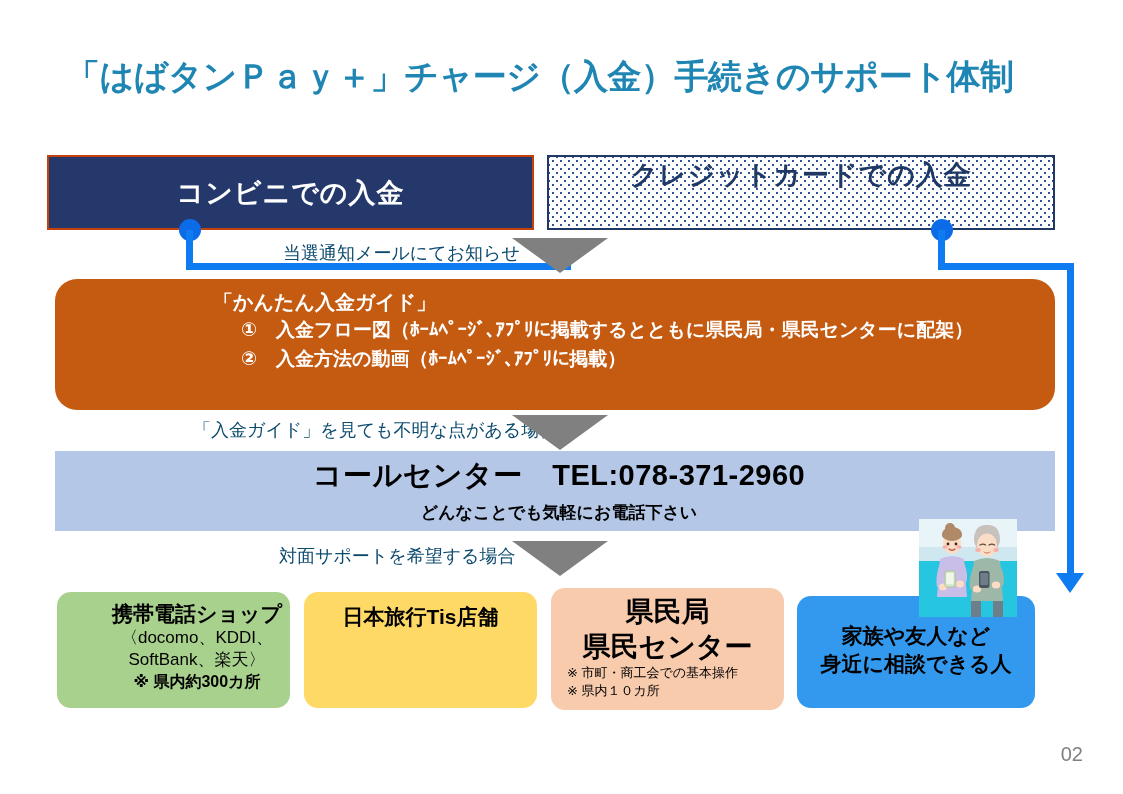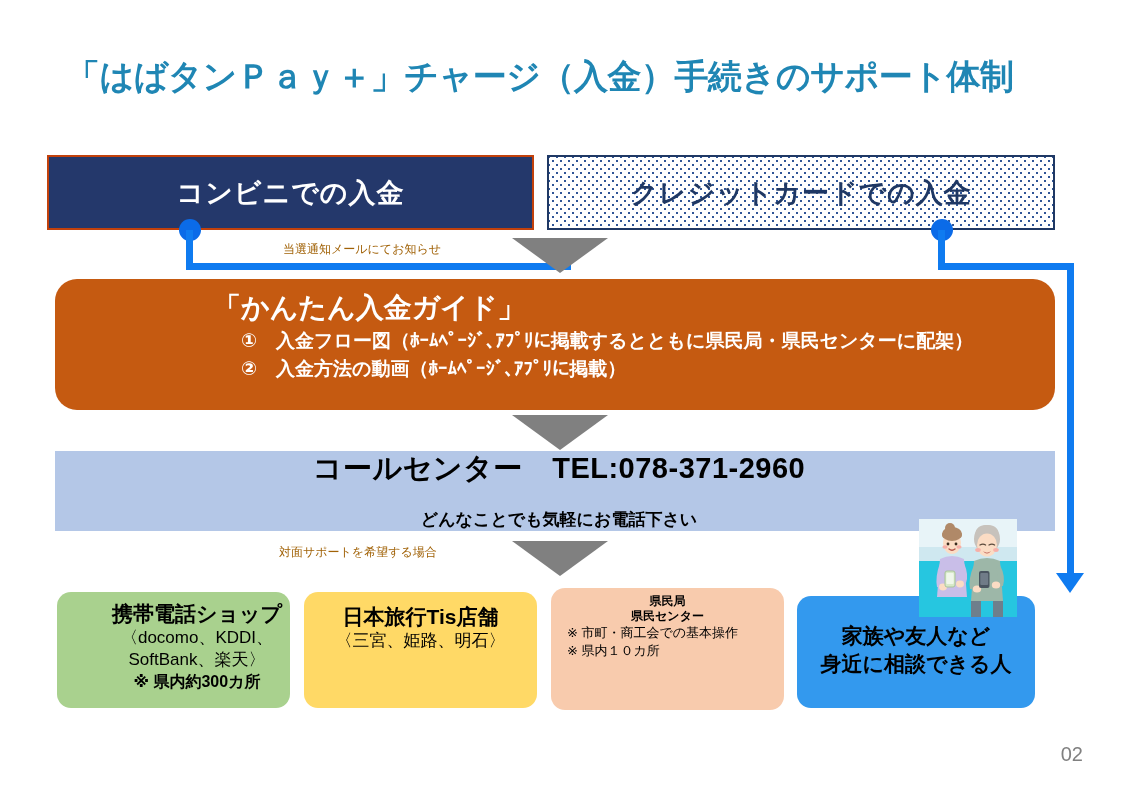--- a/index.html
+++ b/index.html
@@ -64,21 +64,21 @@
     height: 75px;
     background-color: #ffffff;
     background-image:
       radial-gradient(#2F5597 1px, transparent 1.2px),
       radial-gradient(#2F5597 1px, transparent 1.2px);
     background-size: 8px 8px, 8px 8px;
     background-position: 0 0, 4px 4px;
     border: 2px solid #1F3864;
     box-sizing: border-box;
     display: flex;
-    align-items: center;
+    align-items: flex-start;
     justify-content: center;
   }
   .box-credit .label {
     color: #1F3864;
     font-size: 27px;
     font-weight: bold;
     letter-spacing: 1px;
   }
 
   
@@ -105,42 +105,42 @@
   .gray-arrow {
     position: absolute;
     width: 0;
     height: 0;
     border-left: 48px solid transparent;
     border-right: 48px solid transparent;
     border-top: 35px solid #808080;
   }
   .step-note {
     position: absolute;
-    font-size: 12px;
-    color: #a16207;
+    font-size: 18px;
+    color: #0c4a6e;
     white-space: nowrap;
     text-align: right;
   }
 
   
   .box-guide {
     position: absolute;
     left: 55px;
     top: 279px;
     width: 1000px;
     height: 131px;
     background: #C55A11;
     border-radius: 22px;
     box-sizing: border-box;
     color: #ffffff;
     padding: 10px 0 0 0;
   }
   .guide-title {
     margin-left: 158px;
-    font-size: 28px;
+    font-size: 20px;
     font-weight: bold;
     letter-spacing: 0px;
     line-height: 1.35;
   }
   .guide-item {
     margin-left: 186px;
     font-size: 19px;
     font-weight: bold;
     line-height: 1.5;
     white-space: nowrap;
@@ -151,21 +151,21 @@
     position: absolute;
     left: 55px;
     top: 451px;
     width: 1000px;
     height: 80px;
     background: #B4C7E7;
     box-sizing: border-box;
     display: flex;
     flex-direction: column;
     align-items: center;
-    justify-content: space-between;
+    justify-content: center;
     padding-left: 8px;
   }
   .callcenter-main {
     font-size: 29px;
     font-weight: bold;
     color: #000000;
     letter-spacing: 0.5px;
     line-height: 1.2;
   }
   .callcenter-sub {
@@ -190,21 +190,21 @@
   .bb-peach  { left: 551px; width: 233px; height: 122px; background: #F8CBAD; top: 588px; }
   .bb-blue   { left: 797px; width: 238px; height: 112px; background: #3399EE; top: 596px; }
 
   .bb-title {
     font-size: 21px;
     font-weight: bold;
     line-height: 1.25;
     white-space: nowrap;
   }
   .bb-title-sm {
-    font-size: 12px;
+    font-size: 28px;
     font-weight: bold;
     line-height: 1.25;
     white-space: nowrap;
   }
   .bb-sub {
     font-size: 17px;
     line-height: 1.3;
     white-space: nowrap;
   }
   .bb-note {
@@ -280,20 +280,21 @@
 
   <div class="step-note" style="left:283px; top:241px;">当選通知メールにてお知らせ</div>
   <div class="gray-arrow" style="left:512px; top:238px;"></div>
 
   <div class="box-guide">
     <div class="guide-title">「かんたん入金ガイド」</div>
     <div class="guide-item">①　入金フロー図（ﾎｰﾑﾍﾟｰｼﾞ、ｱﾌﾟﾘに掲載するとともに県民局・県民センターに配架）</div>
     <div class="guide-item">②　入金方法の動画（ﾎｰﾑﾍﾟｰｼﾞ、ｱﾌﾟﾘに掲載）</div>
   </div>
 
+  <div class="step-note" style="left:193px; top:418px;">「入金ガイド」を見ても不明な点がある場合</div>
   <div class="gray-arrow" style="left:512px; top:415px;"></div>
 
   <div class="box-callcenter">
     <div class="callcenter-main">コールセンター　TEL:078-371-2960</div>
     <div class="callcenter-sub">どんなことでも気軽にお電話下さい</div>
   </div>
 
   <div class="step-note" style="left:279px; top:544px;">対面サポートを希望する場合</div>
   <div class="gray-arrow" style="left:512px; top:541px;"></div>
 
@@ -302,21 +303,20 @@
       <div class="bb-title">携帯電話ショップ</div>
       <div class="bb-sub">〈docomo、KDDI、</div>
       <div class="bb-sub">SoftBank、楽天〉</div>
       <div class="bb-note">※ 県内約300カ所</div>
     </div>
   </div>
 
   <div class="bottom-box bb-yellow">
     <div class="yellow-inner">
       <div class="bb-title">日本旅行Tis店舗</div>
-      <div class="bb-sub">〈三宮、姫路、明石〉</div>
     </div>
   </div>
 
   <div class="bottom-box bb-peach">
     <div class="peach-inner">
       <div class="bb-title-sm">県民局</div>
       <div class="bb-title-sm">県民センター</div>
       <div class="bb-note-left">※ 市町・商工会での基本操作</div>
       <div class="bb-note-left">※ 県内１０カ所</div>
     </div>

